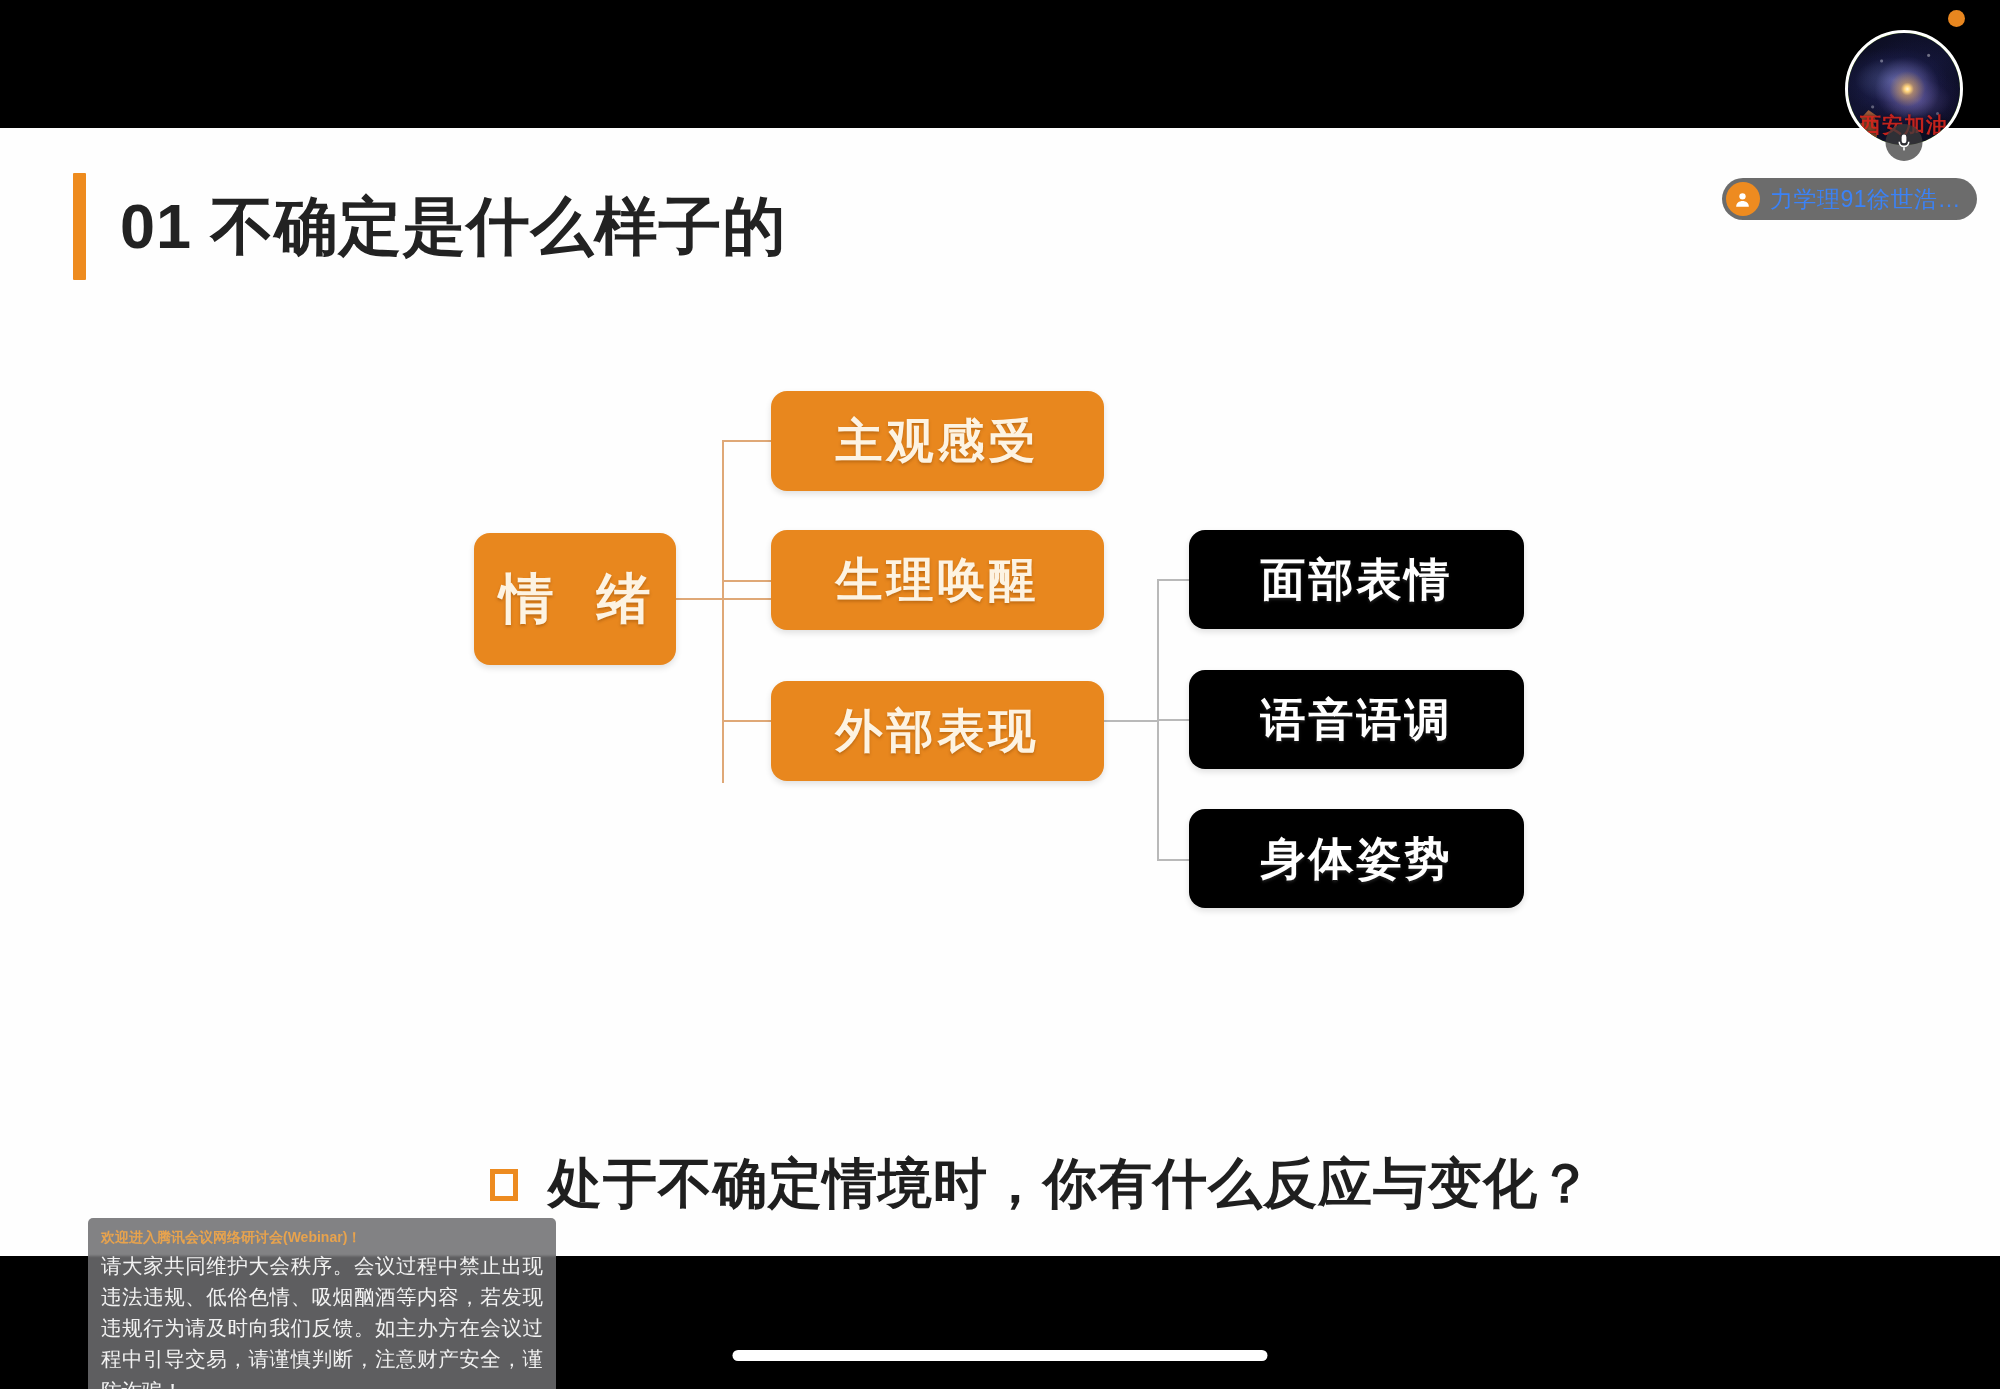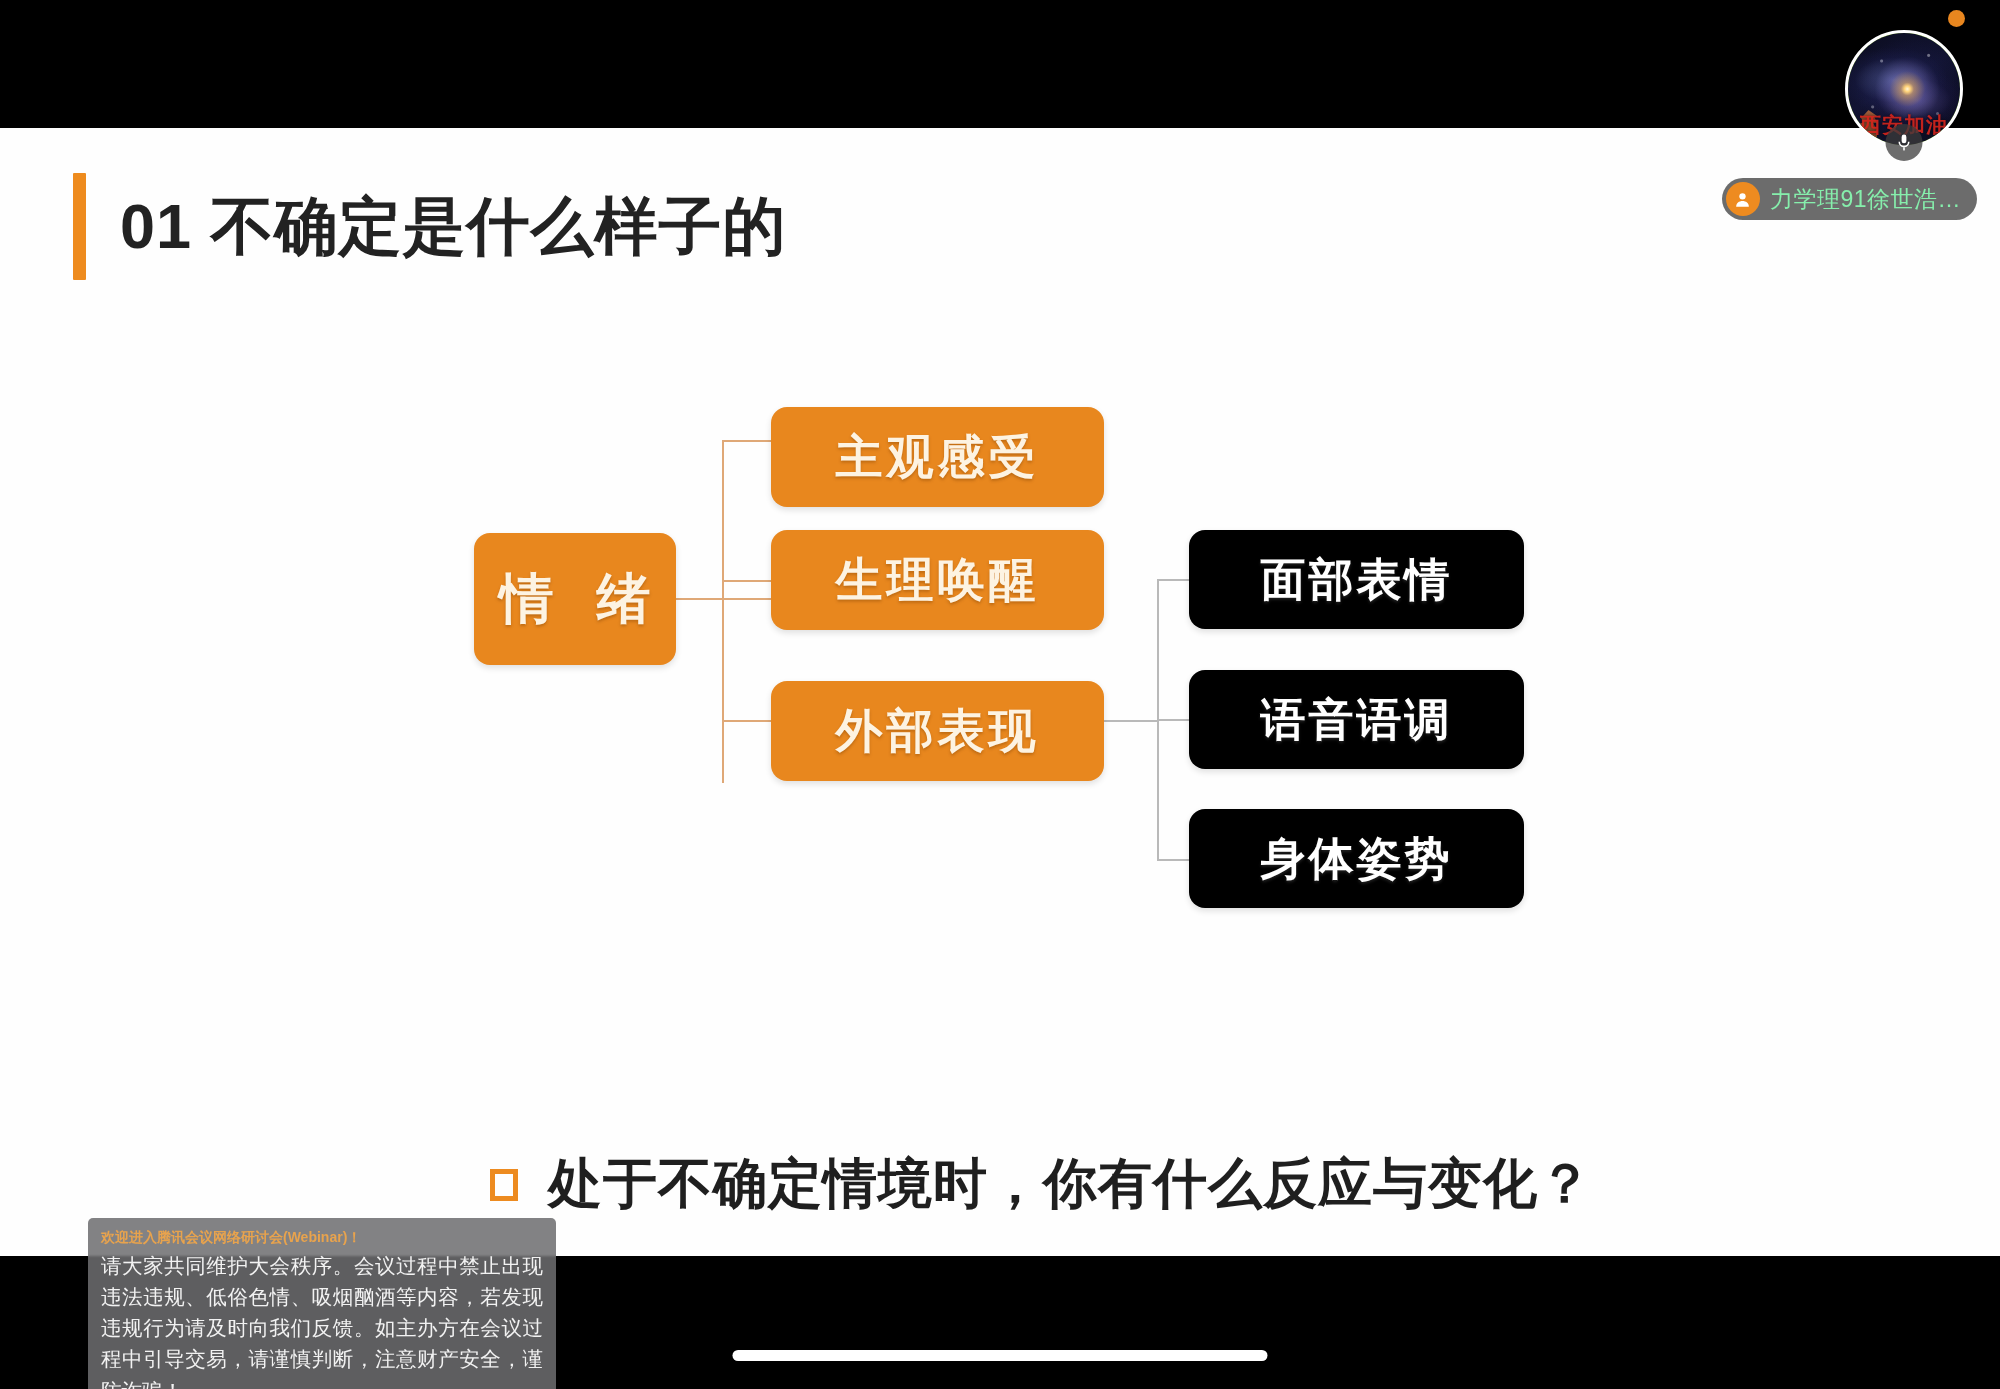--- a/index.html
+++ b/index.html
@@ -65,21 +65,21 @@
     box-shadow:0 3px 6px rgba(0,0,0,.12);
   }
 
   
   .node-root{
     left:474px; top:155px; width:202px; height:132px;
     font-size:54px; letter-spacing:14px; text-indent:14px;
   }
   
   .node-l2{ left:771px; width:333px; height:100px; font-size:47px; letter-spacing:4px; }
-  .node-l2-a{ top:29px; }
+  .node-l2-a{ top:13px; }
   .node-l2-b{ top:152px; }
   .node-l2-c{ top:303px; }
   
   .node-l3{ left:1189px; width:335px; height:99px; font-size:45px; letter-spacing:3px; }
   .node-l3-a{ top:152px; }
   .node-l3-b{ top:292px; }
   .node-l3-c{ top:431px; }
   .cline-h, .cline-v { position:absolute; z-index:1; }
   .cline-h{ height:2px; }
   .cline-v{ width:2px; }
@@ -181,21 +181,21 @@
     padding:0 16px 0 4px;
   }
   .name-badge .person{
     width:34px; height:34px; border-radius:50%;
     background:#ee8b20;
     display:flex; align-items:center; justify-content:center;
     flex:none;
   }
   .name-badge .person svg{ width:19px; height:19px; }
   .name-text{
-    color:#86efac; font-size:23px; white-space:nowrap; letter-spacing:.5px;
+    color:#3b82f6; font-size:23px; white-space:nowrap; letter-spacing:.5px;
   }
 
   
   .home-indicator{
     position:absolute; left:50%; transform:translateX(-50%);
     bottom:28px;
     width:535px; height:11px;
     background:#ffffff; border-radius:6px;
   }
 </style>

